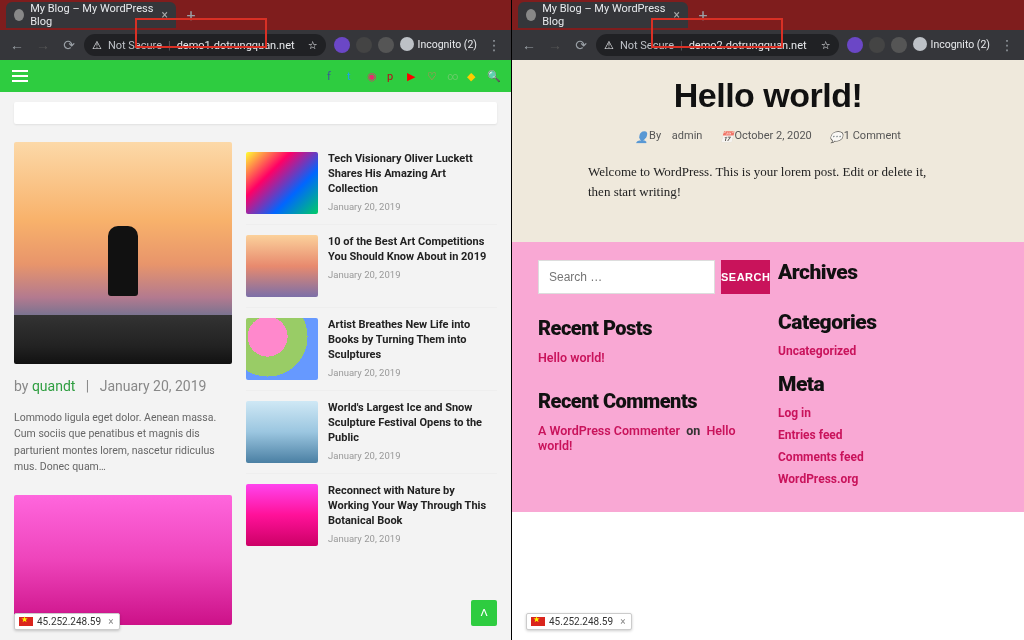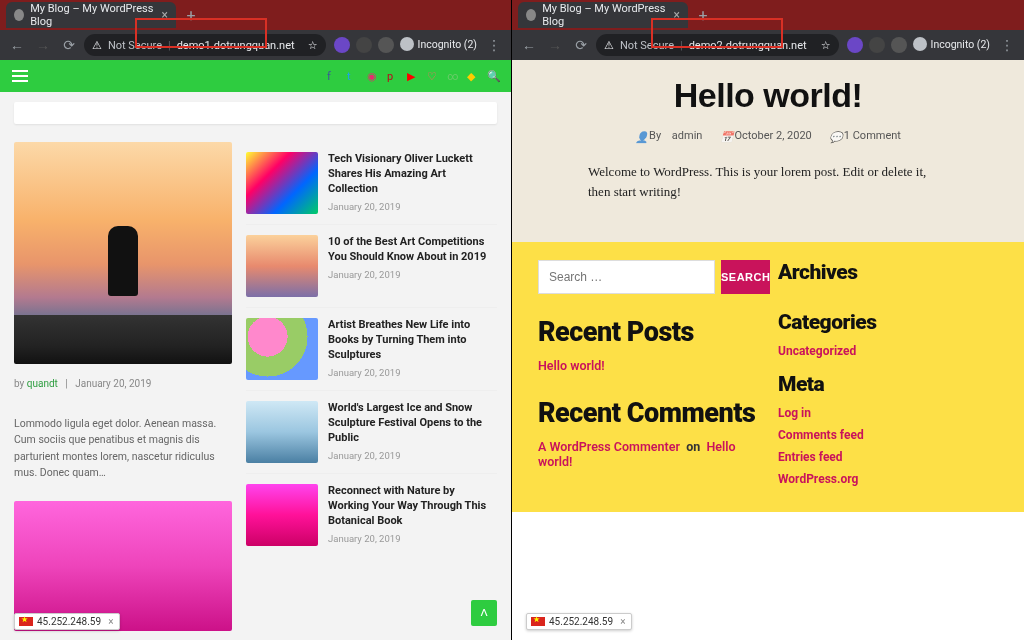--- a/index.html
+++ b/index.html
@@ -35,48 +35,48 @@
   .socials{display:flex;gap:8px;font-size:11px}
   .socials span{width:12px;height:12px;display:inline-block}
   .l-body{background:#f3f3f3;height:calc(100% - 32px);padding:10px 14px 0;overflow:hidden}
   .l-band{height:22px;background:#fff;border-radius:2px;margin-bottom:18px;box-shadow:0 1px 2px rgba(0,0,0,.08)}
   .l-grid{display:flex;gap:14px}
   .l-main{width:218px}
   .l-side{flex:1}
   .feat-img{width:218px;height:222px;border-radius:2px;background:linear-gradient(#fcd9a8 0%,#f8b26b 35%,#e8956b 55%,#b37a8f 70%,#7a7390 78%,#333 78%,#222 92%,#111 100%);position:relative;margin-bottom:14px}
   .silh{position:absolute;left:50%;top:38%;transform:translateX(-50%);width:30px;height:70px;background:#111;border-radius:10px 10px 3px 3px}
   .feat-title{font-size:14.5px;font-weight:700;color:#222;line-height:1.35;margin-bottom:6px}
-  .byline{font-size:10px;color:#888;margin-bottom:27px}
+  .byline{font-size:14px;color:#888;margin-bottom:16px}
   .byline .auth{color:#2e9e40}
   .excerpt{font-size:10.5px;color:#666;line-height:1.55}
   .s-item{display:flex;gap:10px;padding:10px 0;border-bottom:1px solid #eee}
   .s-thumb{width:72px;height:62px;flex:0 0 72px;border-radius:2px}
   .th1{background:linear-gradient(135deg,#ff3,#f06,#06f,#0c6)}
   .th2{background:linear-gradient(#fbd19b,#e88a6e,#7c6fa8)}
   .th3{background:radial-gradient(circle at 30% 30%,#f8c 0 30%,#9c6 30% 60%,#69f 60%)}
   .th4{background:linear-gradient(#cfe8f5,#9bc6e0,#4a7fa3)}
   .th5{background:linear-gradient(#f4e,#f19,#c06)}
   .s-title{font-size:11px;font-weight:700;color:#222;line-height:1.35;margin-bottom:4px}
   .s-date{font-size:9.5px;color:#999}
   .feat2{width:218px;height:130px;border-radius:2px;margin-top:20px;background:linear-gradient(#f6d,#e4b,#c18)}
   .scroll-top{position:absolute;right:14px;bottom:14px;width:26px;height:26px;background:#2ecc40;color:#fff;display:flex;align-items:center;justify-content:center;border-radius:2px;font-size:14px}
   
   .r-hero{background:#efe9dc;padding:16px 28px 40px;text-align:center}
   .r-title{font-family:Arial,sans-serif;font-weight:900;font-size:34px;letter-spacing:-.5px;color:#111;margin-bottom:14px}
   .r-meta{display:flex;gap:18px;justify-content:center;font-size:11px;color:#555;margin-bottom:20px}
   .r-meta span{display:flex;align-items:center;gap:4px}
   .r-body{font-family:Georgia,serif;font-size:13px;color:#222;text-align:left;max-width:360px;margin:0 auto;line-height:1.55}
-  .r-lower{background:#fde047;padding:18px 26px;display:flex;gap:20px}
+  .r-lower{background:#f9a8d4;padding:18px 26px;display:flex;gap:20px}
   .r-col1{width:220px}
   .r-col2{flex:1}
   .r-search{display:flex;gap:6px;margin-bottom:22px}
   .r-search input{flex:1;height:34px;border:1px solid #ddd;padding:0 10px;font-size:12px;color:#888}
   .r-search button{height:34px;width:72px;background:#c9135b;color:#fff;border:none;font-weight:700;font-size:11px;letter-spacing:.5px}
   .r-h2{font-weight:900;font-size:21px;color:#111;margin-bottom:10px;letter-spacing:-.5px}
-  .r-h2.big{font-size:27px}
+  .r-h2.big{font-size:20px}
   .r-link{color:#c9135b;font-size:12.5px;font-weight:600;display:block;margin-bottom:8px}
   .r-link.sm{font-size:12px;font-weight:700}
   .r-comment{font-size:12.5px;margin-top:8px}
   .r-comment .on{color:#333;font-weight:700}
   
   .ip-badge{position:absolute;left:14px;bottom:10px;background:#fff;border:1px solid #ccc;border-radius:2px;padding:2px 6px 2px 4px;font-size:10px;color:#333;display:flex;align-items:center;gap:4px;box-shadow:0 1px 3px rgba(0,0,0,.2)}
   .flag{width:14px;height:9px;background:linear-gradient(#da251d 66%,#da251d 0);position:relative}
   .flag::after{content:"★";position:absolute;left:2px;top:-2px;font-size:8px;color:#ff0}
   .ip-x{color:#888;margin-left:3px}
   .mi{width:10px;height:10px;display:inline-block;opacity:.7}
@@ -267,22 +267,22 @@
             <span class="on">&nbsp;</span><span class="on">on</span><span class="on">&nbsp;</span>
             <a class="r-link" style="display:inline;margin:0">Hello world!</a>
           </div>
         </div>
         <div class="r-col2">
           <div class="r-h2">Archives</div>
           <div class="r-h2" style="margin-top:26px">Categories</div>
           <a class="r-link sm">Uncategorized</a>
           <div class="r-h2" style="margin-top:14px">Meta</div>
           <a class="r-link sm">Log in</a>
+          <a class="r-link sm">Entries feed</a>
           <a class="r-link sm">Comments feed</a>
-          <a class="r-link sm">Entries feed</a>
           <a class="r-link sm">WordPress.org</a>
         </div>
       </div>
       <div class="ip-badge">
         <span class="flag"></span>
         <span>45.252.248.59</span>
         <span class="ip-x">×</span>
       </div>
     </div>
   </div>

